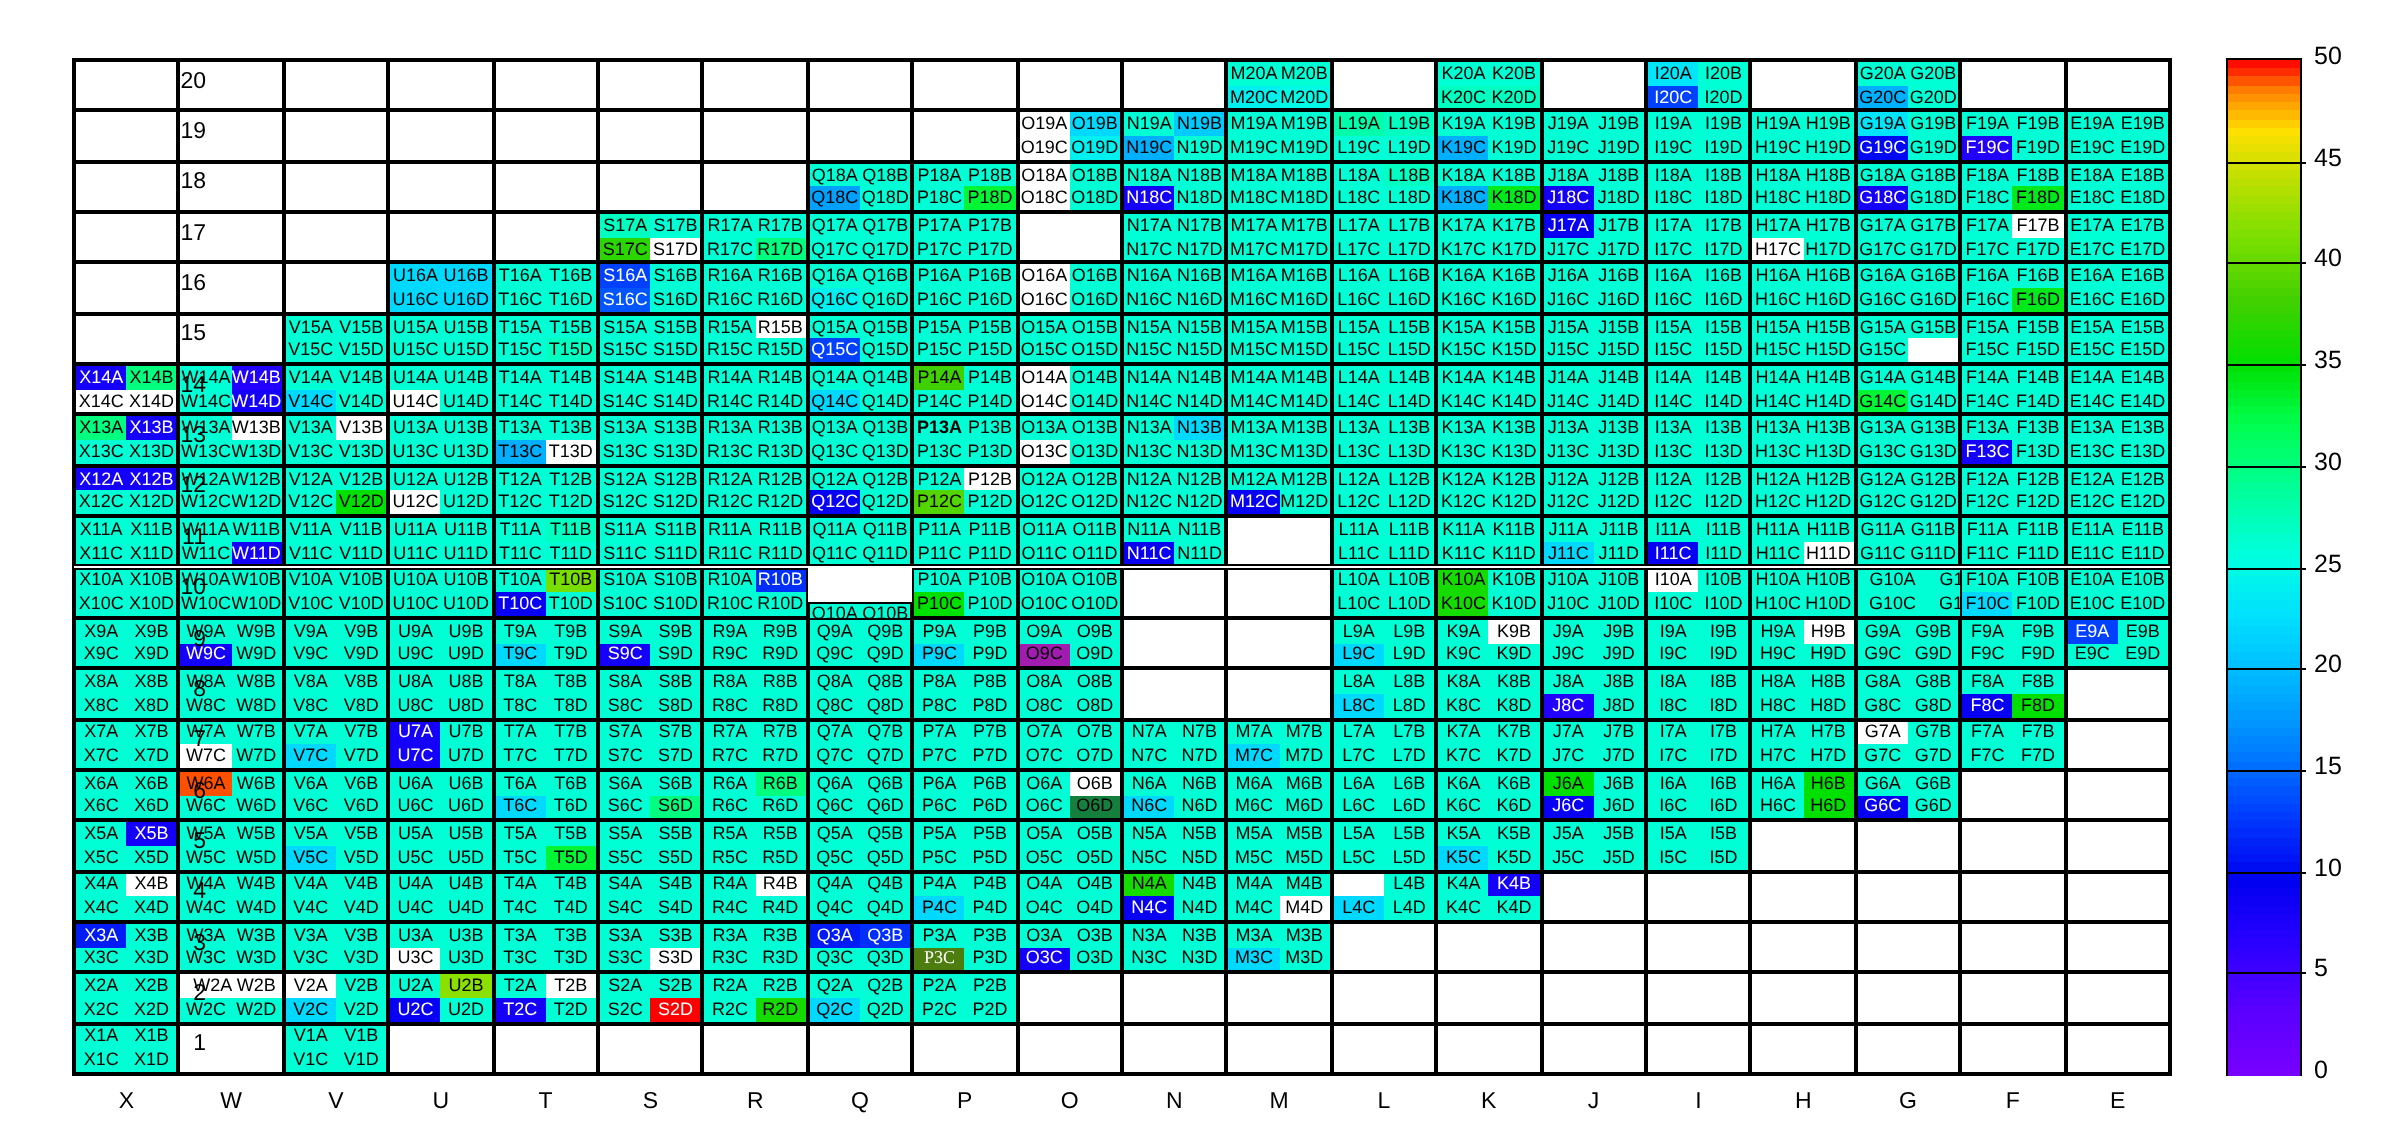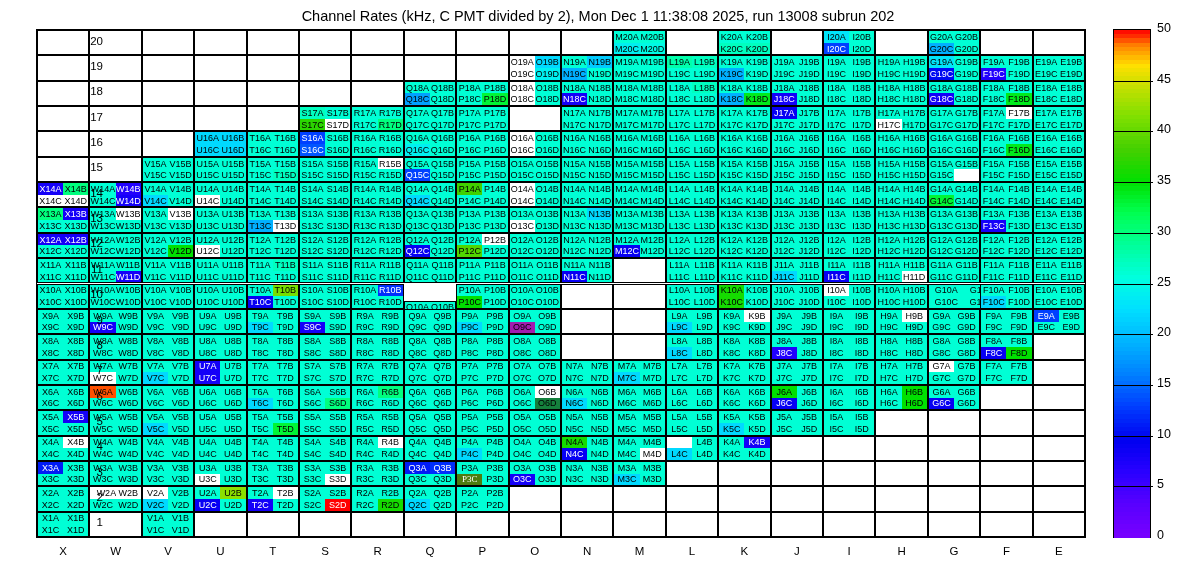--- a/index.html
+++ b/index.html
@@ -37,21 +37,20 @@
   #cbar{position:absolute;left:1113px;top:29px;width:38px;height:509px;
         border:1px solid #000;box-sizing:border-box;}
   .cseg{position:absolute;left:0;width:100%;}
   .cbtick{position:absolute;left:1113px;width:40px;height:1px;background:#000;}
   .cblab{position:absolute;left:1157px;font-size:12.5px;color:#000;}
 </style>
 </head>
 <body>
 
 <div id="root">
-  <div id="title">Channel Rates (kHz, C PMT divided by 2), Mon Dec  1 11:38:08 2025, run 13008 subrun 202</div>
 
   <div id="plot">
     <div id="grid">
         <div class="pcell" style="left: 0px; top: 0px; width: 52.4px; height: 25.35px;"></div>
         <div class="pcell" style="left: 52.4px; top: 0px; width: 52.4px; height: 25.35px;"></div>
         <div class="pcell" style="left: 104.8px; top: 0px; width: 52.4px; height: 25.35px;"></div>
         <div class="pcell" style="left: 157.2px; top: 0px; width: 52.4px; height: 25.35px;"></div>
         <div class="pcell" style="left: 209.6px; top: 0px; width: 52.4px; height: 25.35px;"></div>
         <div class="pcell" style="left: 262px; top: 0px; width: 52.4px; height: 25.35px;"></div>
         <div class="pcell" style="left: 314.4px; top: 0px; width: 52.4px; height: 25.35px;"></div>
@@ -1556,21 +1555,21 @@
           </div>
           <div class="quad qc" style="background: rgb(0, 255, 213);">
             <div class="qlab" style="color: rgb(0, 0, 0);">Q13C</div>
           </div>
           <div class="quad qd" style="background: rgb(0, 255, 213);">
             <div class="qlab" style="color: rgb(0, 0, 0);">Q13D</div>
           </div>
         </div>
         <div class="pcell" style="left: 419.2px; top: 177.45px; width: 52.4px; height: 25.35px;">
           <div class="quad qa" style="background: rgb(0, 255, 213);">
-            <div class="qlab" style="color: rgb(0, 0, 0);">P13A</div>
+            <div class="qlab" style="color: rgb(0, 0, 0); font-weight: bold;">P13A</div>
           </div>
           <div class="quad qb" style="background: rgb(0, 255, 213);">
             <div class="qlab" style="color: rgb(0, 0, 0);">P13B</div>
           </div>
           <div class="quad qc" style="background: rgb(0, 255, 213);">
             <div class="qlab" style="color: rgb(0, 0, 0);">P13C</div>
           </div>
           <div class="quad qd" style="background: rgb(0, 255, 213);">
             <div class="qlab" style="color: rgb(0, 0, 0);">P13D</div>
           </div>

